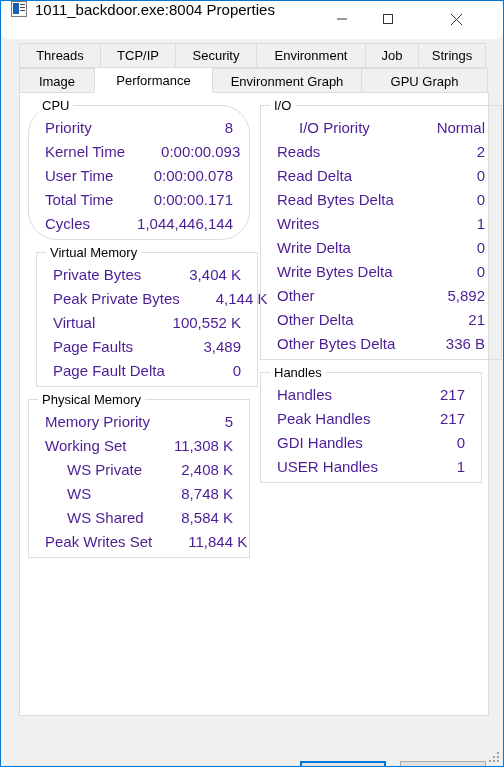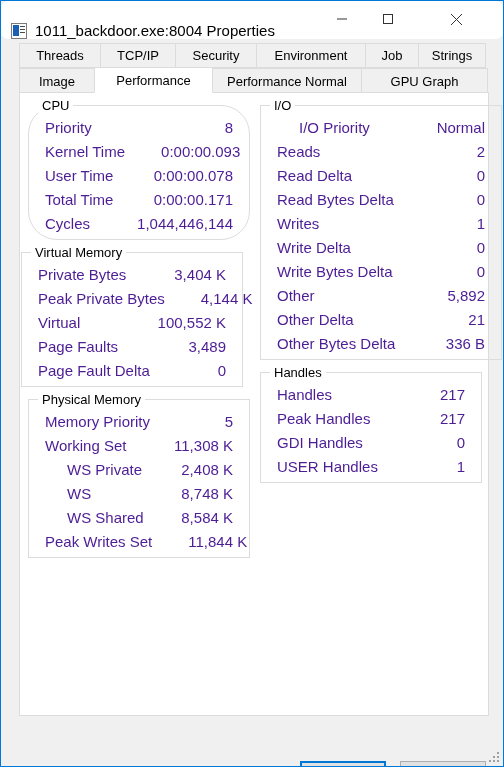--- a/index.html
+++ b/index.html
@@ -16,21 +16,21 @@
     background: #f0f0f0;
     border: 1px solid #0078d7;
     overflow: hidden;
   }
 
   
   #titlebar {
     position: absolute; left: 0; top: 0;
     width: 502px; height: 38px;
     background: #ffffff;
-    display: flex; align-items: flex-end; border-radius: 7px;
+    display: flex; align-items: flex-start; border-radius: 7px;
   }
   #title-icon {
     width: 16px; height: 16px;
     margin-left: 10px; margin-right: 8px;
     flex: 0 0 auto;
     position: relative;
     border: 1px solid #7a7a7a;
     background: #fdfdfd;
   }
   #title-icon::before {
@@ -133,21 +133,21 @@
   }
   .row.indent .k { padding-left: 38px; }
   .row .v {
     margin-left: auto;
     padding-right: 16px;
     white-space: nowrap;
   }
 
   
   #grp-cpu      { left: 8px;   top: 12px;  width: 222px; height: 135px; border-radius: 29px; }
-  #grp-vmem     { left: 1px;   top: 159px; width: 222px; height: 135px; }
+  #grp-vmem     { left: 16px;   top: 159px; width: 222px; height: 135px; }
   #grp-pmem     { left: 8px;   top: 306px; width: 222px; height: 159px; }
   #grp-io       { left: 240px; top: 12px;  width: 242px; height: 255px; }
   #grp-handles  { left: 240px; top: 279px; width: 222px; height: 111px; }
 
   
   #footer {
     position: absolute; left: 0; top: 716px;
     width: 502px; height: 49px;
     background: #f0f0f0;
   }
@@ -208,21 +208,21 @@
         <div class="tab" style="width: 82px;">Threads</div>
         <div class="tab" style="width: 76px;">TCP/IP</div>
         <div class="tab" style="width: 82px;">Security</div>
         <div class="tab" style="width: 110px;">Environment</div>
         <div class="tab" style="width: 54px;">Job</div>
         <div class="tab" style="width: 68px;">Strings</div>
       </div>
     <div class="tabrow" id="tabrow2">
         <div class="tab" style="width: 76px;">Image</div>
         <div class="tab selected" style="width: 119px;">Performance</div>
-        <div class="tab" style="width: 150px;">Performance Normal</div>
+        <div class="tab" style="width: 150px;">Environment Graph</div>
         <div class="tab" style="width: 127px;">GPU Graph</div>
       </div>
   </div>
 
   <div id="tabpage">
 
     <div class="group" id="grp-cpu">
       <div class="group-label">CPU</div>
       <div class="rows">
           <div class="row">

